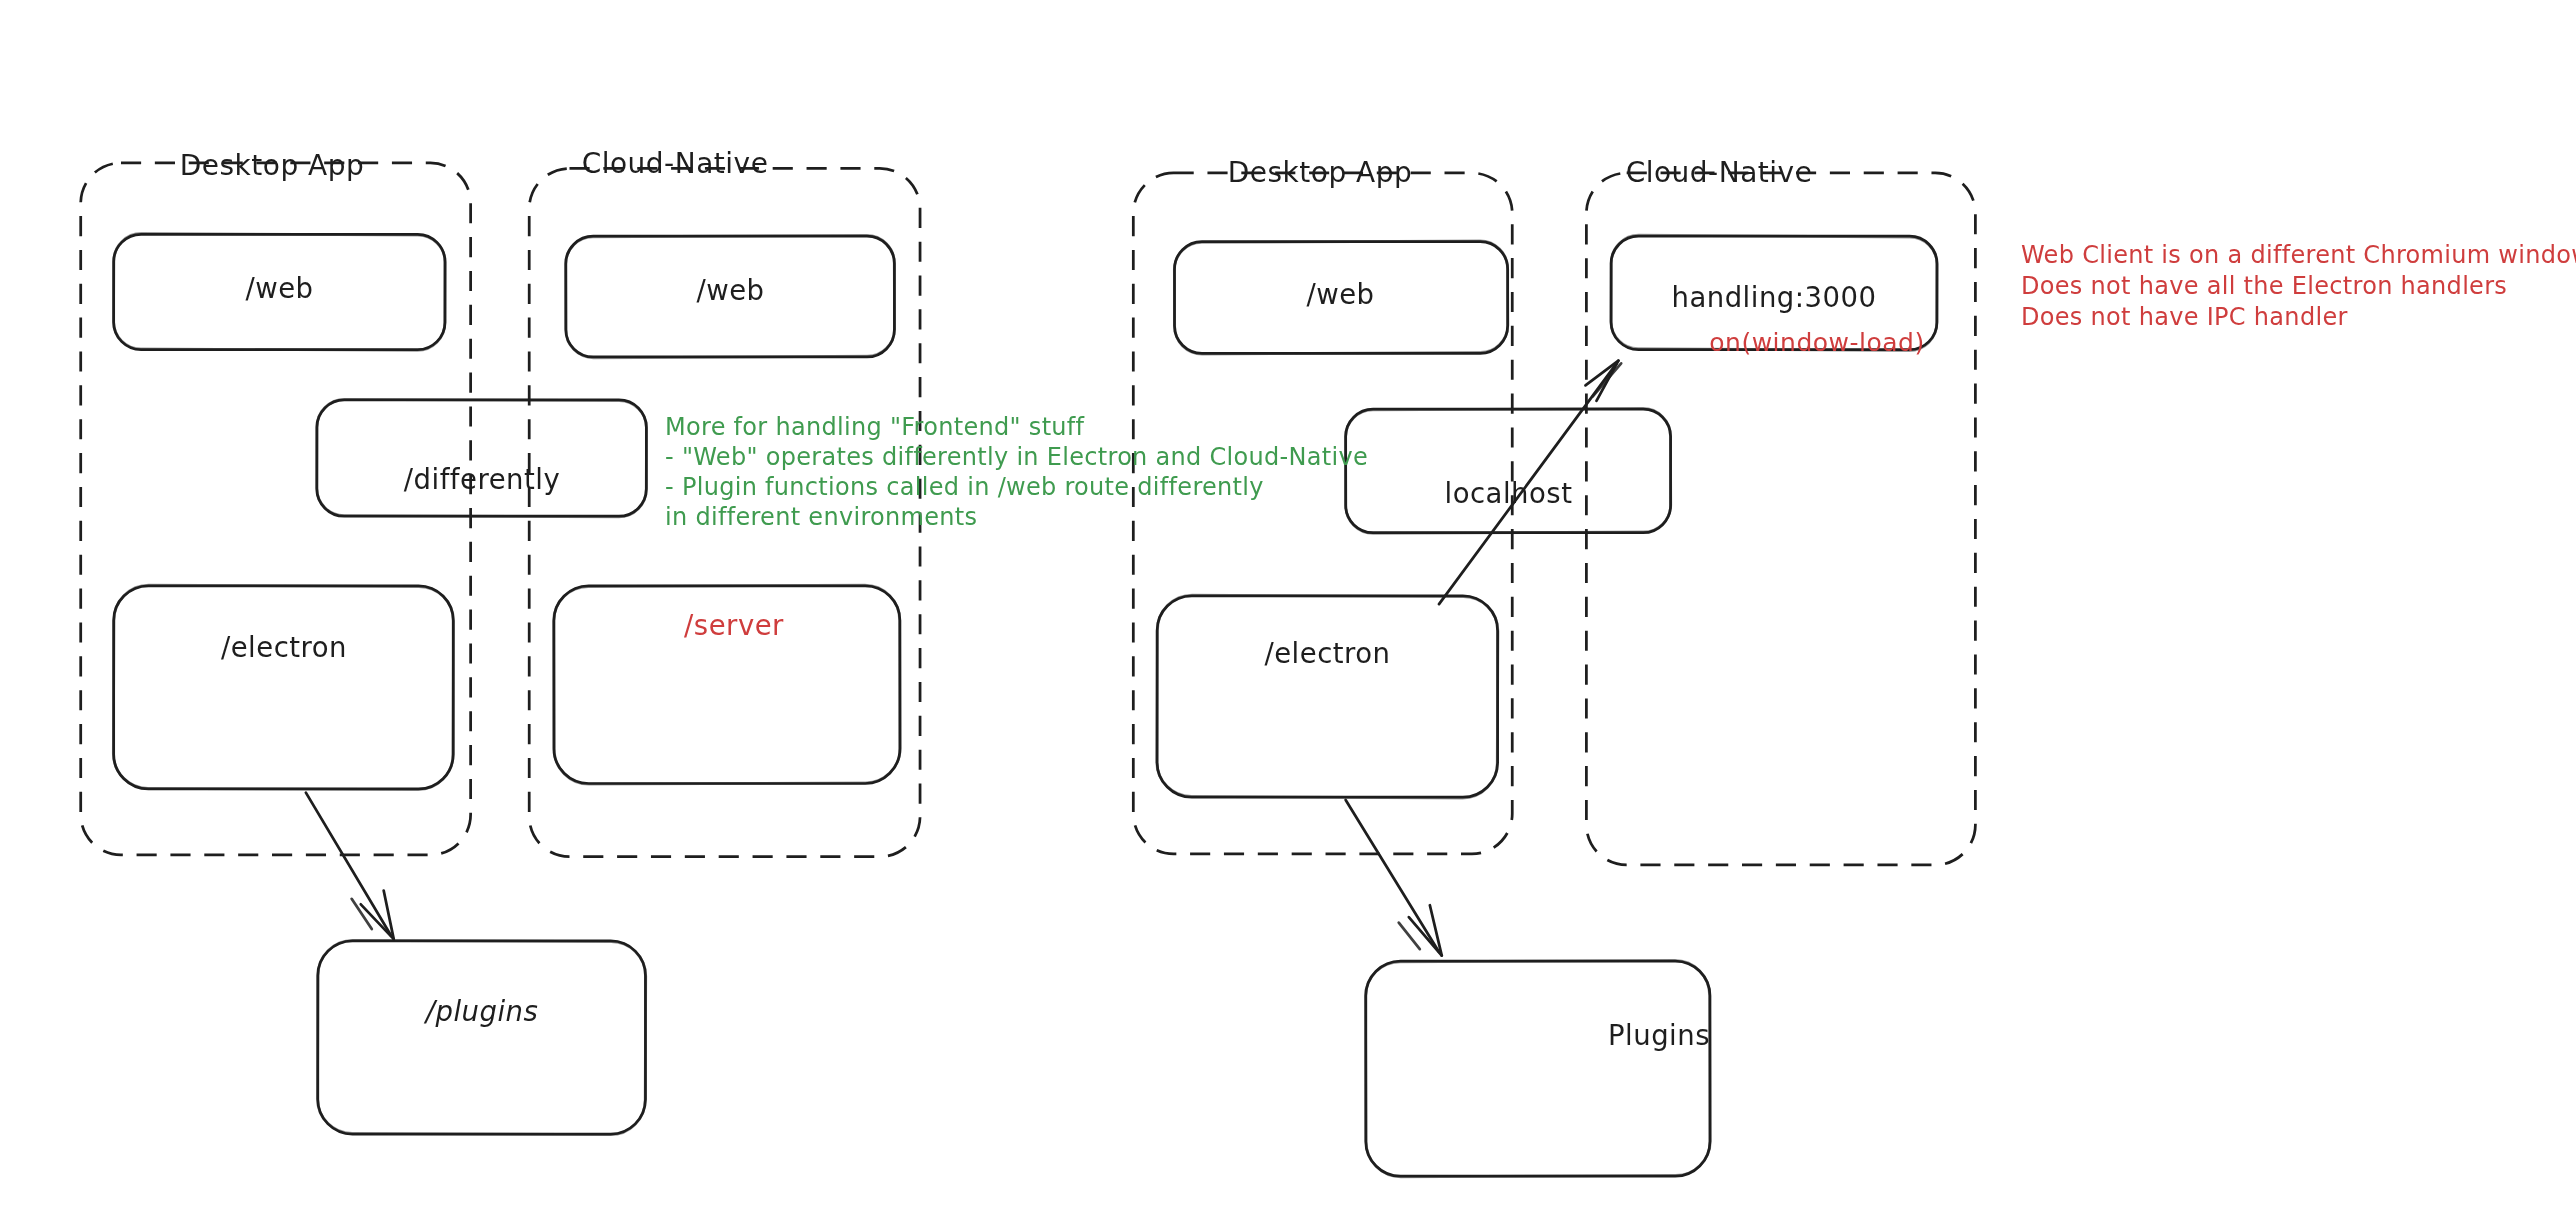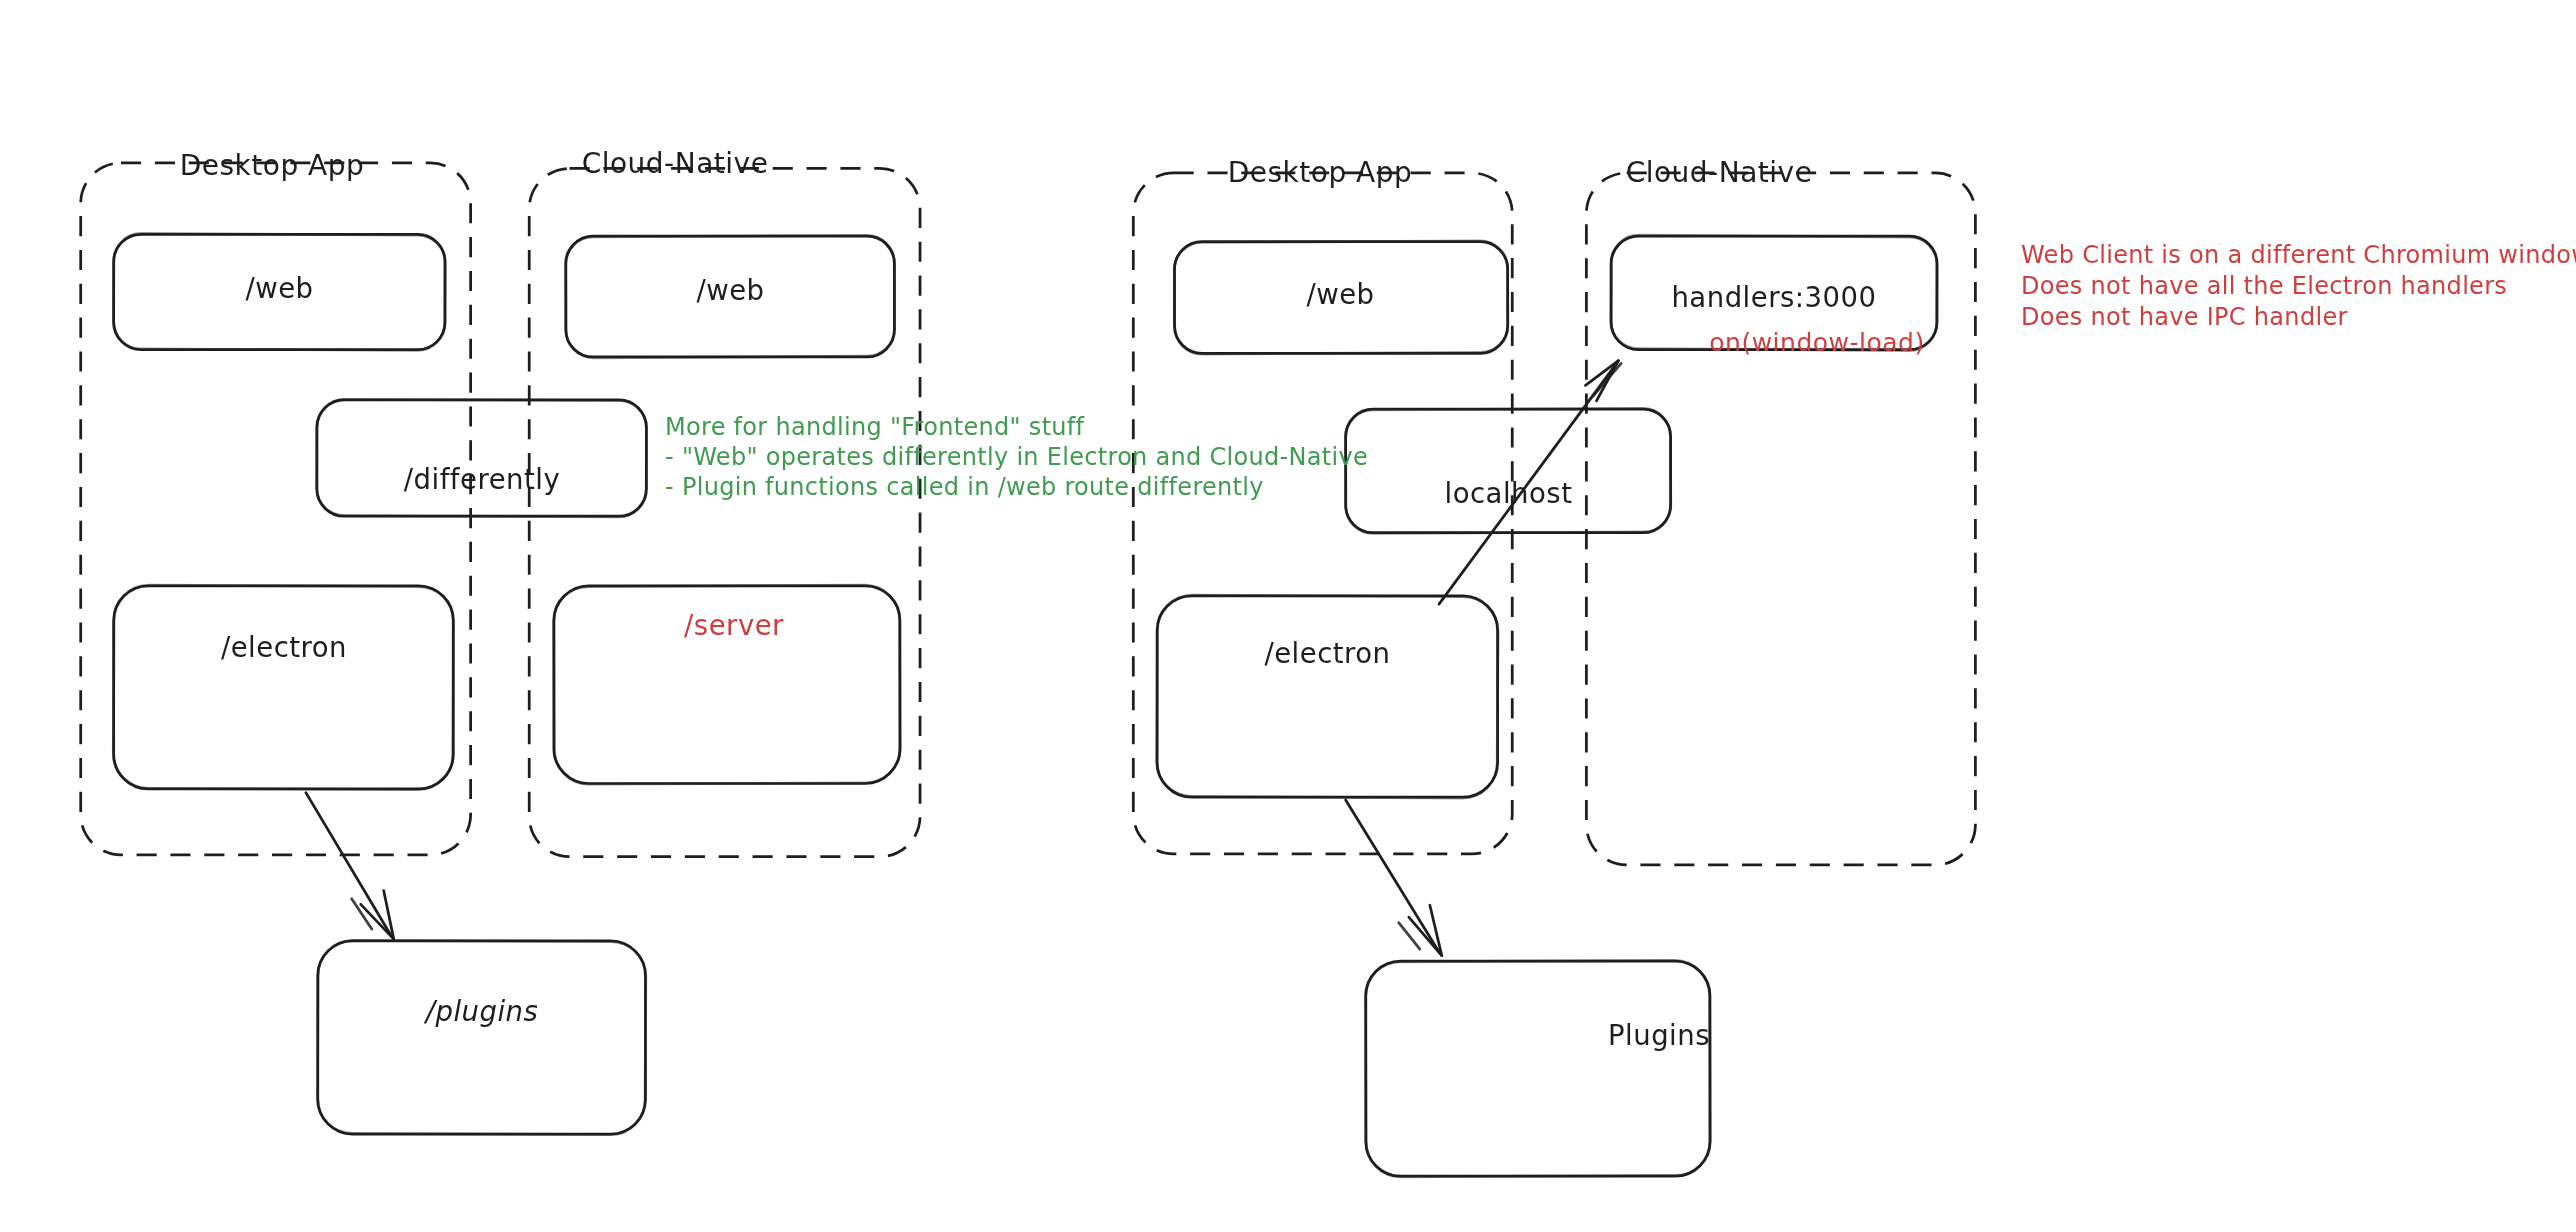--- a/index.html
+++ b/index.html
@@ -131,27 +131,28 @@
   <div class="label" style="left:566px;top:249px;width:329px;">/web</div>
   <div class="label" style="left:317px;top:438px;width:330px;">/differently</div>
   <div class="label" style="left:114px;top:606px;width:340px;">/electron</div>
   <div class="label red-text" style="left:554px;top:584px;width:360px;">/server</div>
   <div class="label" style="left:318px;top:970px;width:328px;font-style:italic;">/plugins</div>
 
   <div class="note green-note" style="left:665px;top:412px;">
     <span class="line">More for handling "Frontend" stuff</span>
     <span class="line">- "Web" operates differently in Electron and Cloud-Native</span>
     <span class="line">- Plugin functions called in /web route differently</span>
+    <span class="line">in different environments</span>
   </div>
 
   <div class="label title" style="left:1155px;top:131px;width:330px;">Desktop App</div>
   <div class="label title" style="left:1554px;top:131px;width:330px;">Cloud-Native</div>
 
   <div class="label" style="left:1174px;top:253px;width:333px;">/web</div>
-  <div class="label" style="left:1611px;top:256px;width:326px;">handlers:3000</div>
+  <div class="label" style="left:1611px;top:256px;width:326px;">handling:3000</div>
   <div class="label small red-text" style="left:1657px;top:303px;width:320px;text-align:center;">on(window-load)</div>
   <div class="label" style="left:1346px;top:452px;width:325px;">localhost</div>
   <div class="label" style="left:1157px;top:612px;width:341px;">/electron</div>
   <div class="label" style="left:1366px;top:994px;width:344px;text-align:right;">Plugins</div>
 
   <div class="note red-note" style="left:2021px;top:240px;">
     <span class="line">Web Client is on a different Chromium window</span>
     <span class="line">Does not have all the Electron handlers</span>
     <span class="line">Does not have IPC handler</span>
   </div>

